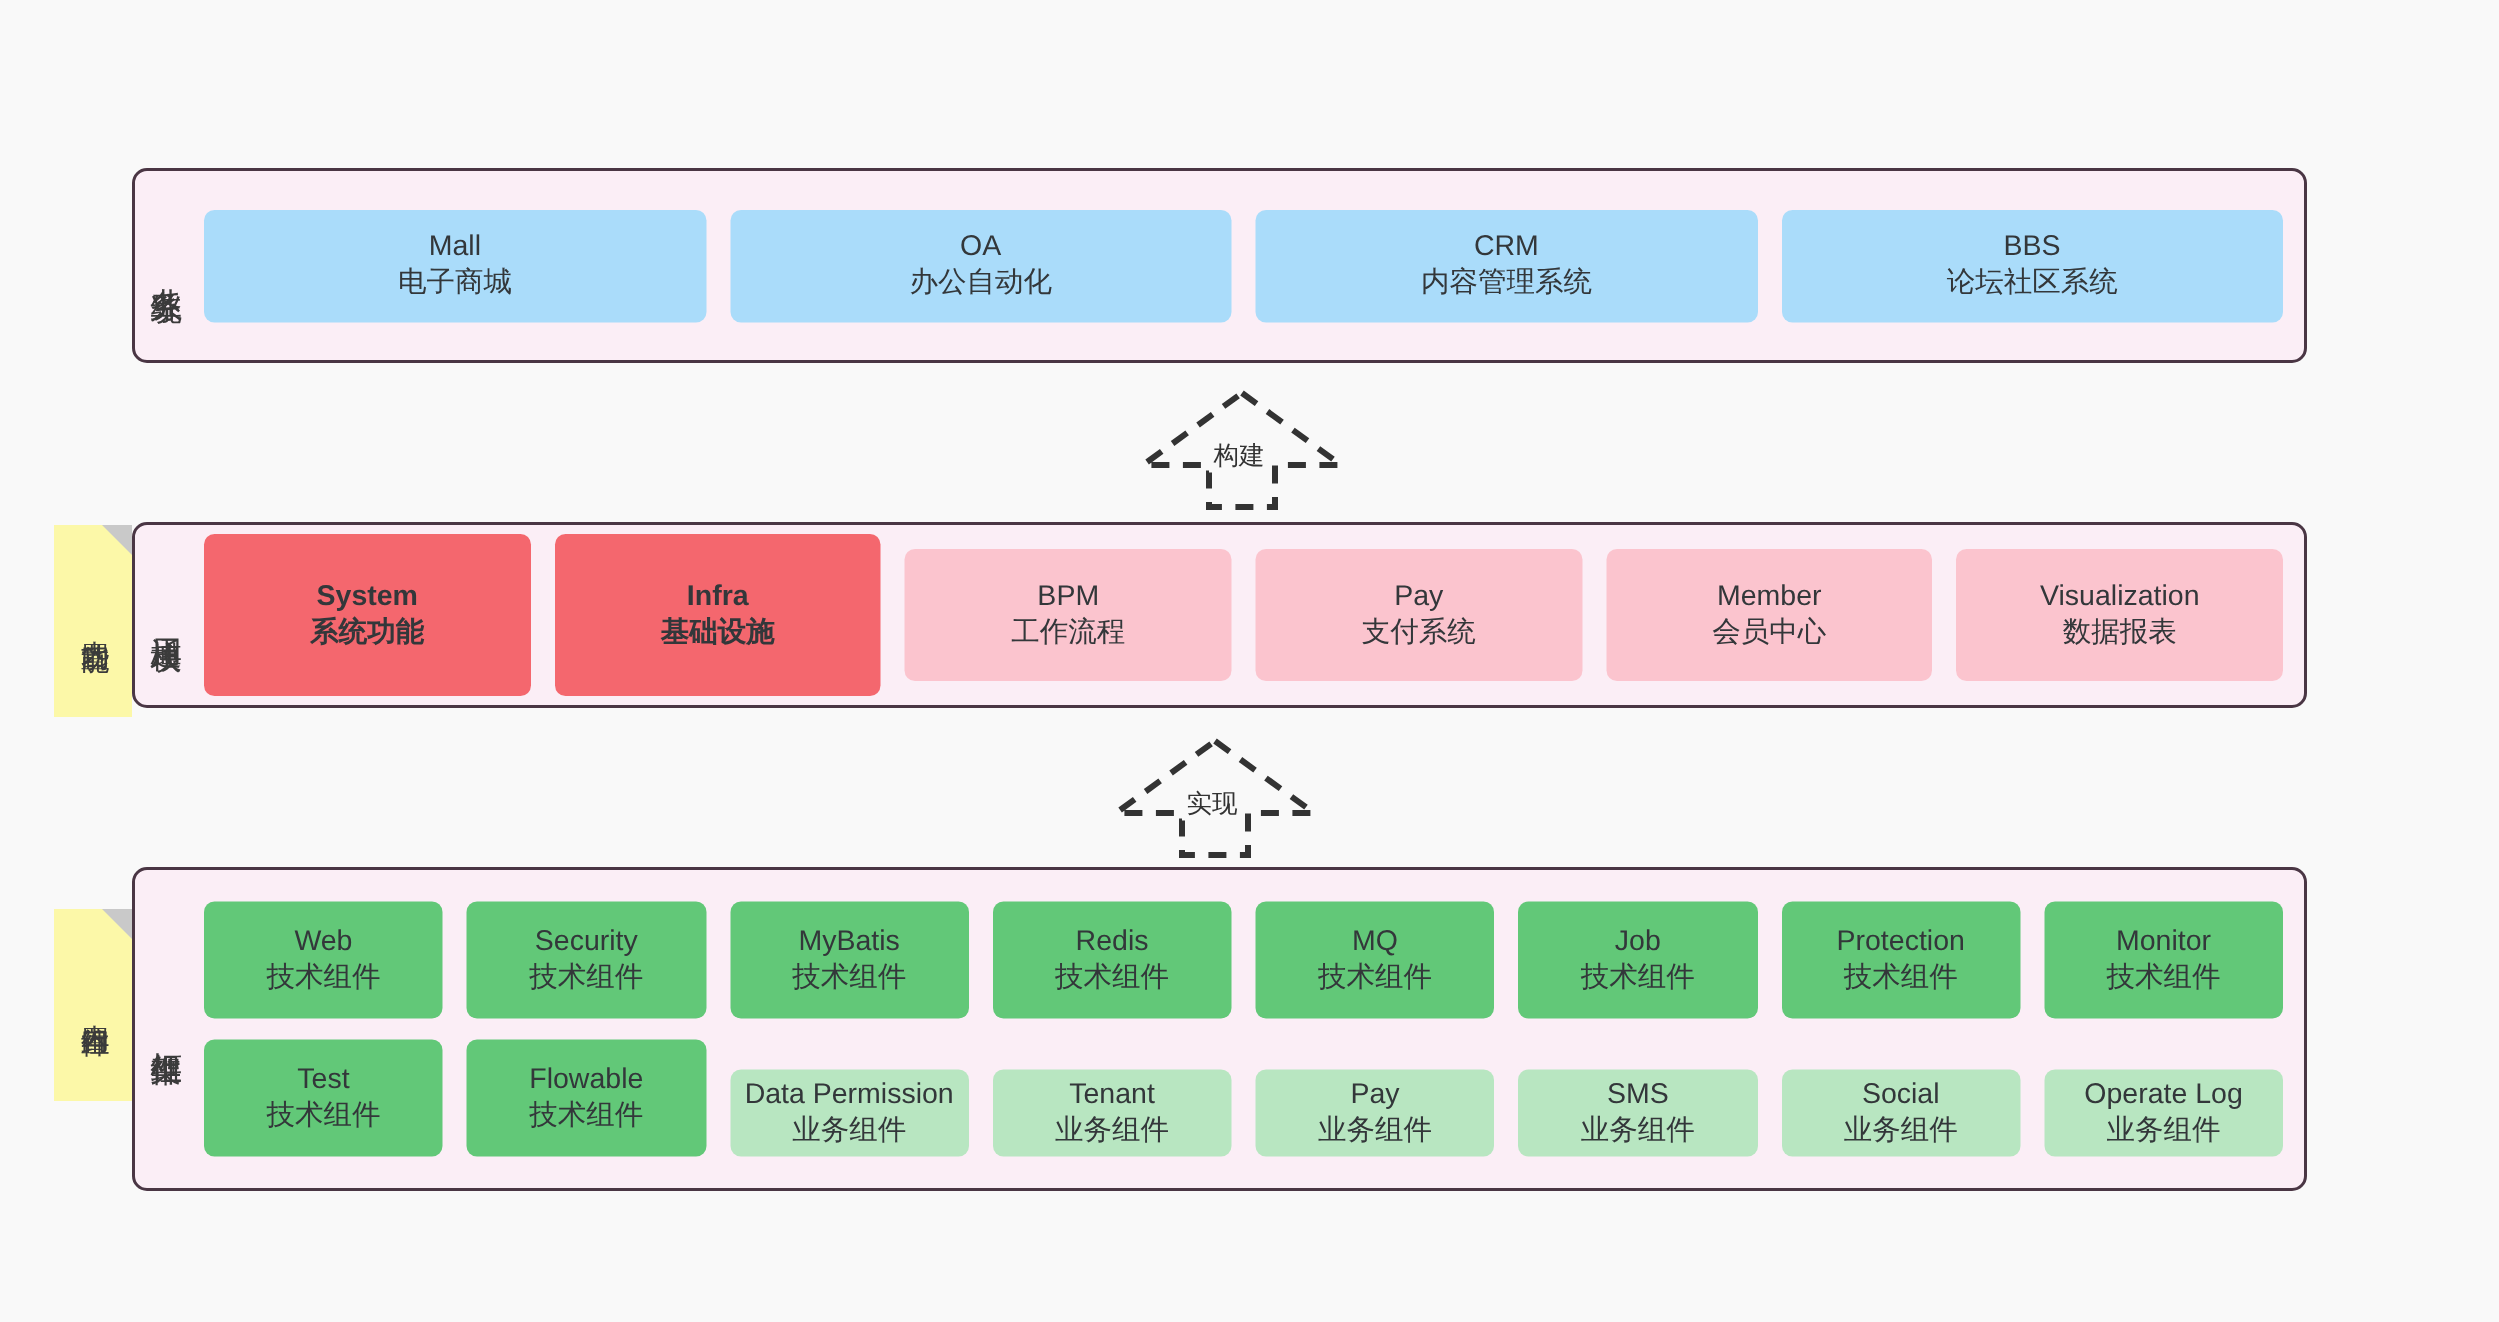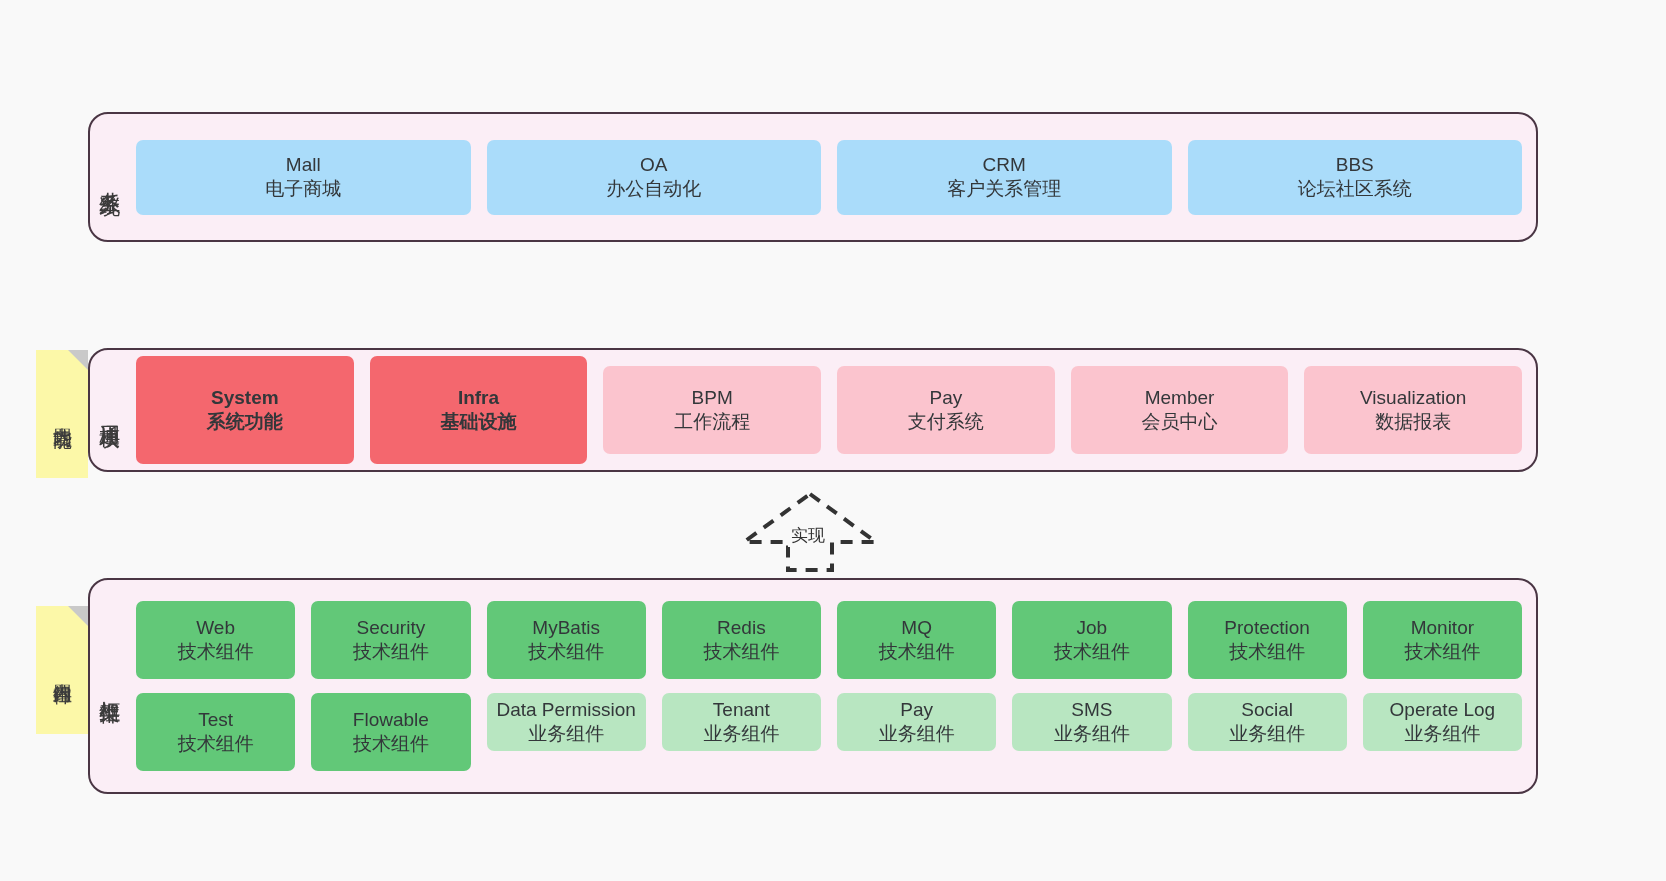--- a/index.html
+++ b/index.html
@@ -12,21 +12,21 @@
     position:relative;
   }
   .canvas{position:absolute;left:0;top:0;width:1666px;height:881px;}
 
   
   .layer{
     position:absolute;
     box-sizing:border-box;
     background:#fbeef6;
     border:2px solid #4a3644;
-    border-radius:20px;
+    border-radius:10px;
     display:flex;
     align-items:stretch;
   }
   .layer-title{
     flex:0 0 auto;
     width:40px;
     display:flex;
     align-items:center;
     justify-content:center;
     font-size:21px;
@@ -48,21 +48,21 @@
   .layer-body.two-rows{
     flex-direction:column;
     justify-content:center;
     gap:14px;
     padding:14px 14px 14px 6px;
   }
   .row{
     display:flex;
     width:100%;
     gap:16px;
-    align-items:flex-start;
+    align-items:flex-end;
   }
 
   
   .card{
     flex:1 1 0;
     box-sizing:border-box;
     border-radius:7px;
     display:flex;
     flex-direction:column;
     align-items:center;
@@ -133,30 +133,36 @@
       <div class="card card-blue">
         <span class="t1">Mall</span>
         <span class="t2">电子商城</span>
       </div>
       <div class="card card-blue">
         <span class="t1">OA</span>
         <span class="t2">办公自动化</span>
       </div>
       <div class="card card-blue">
         <span class="t1">CRM</span>
-        <span class="t2">客户关系管理</span>
+        <span class="t2">内容管理系统</span>
       </div>
       <div class="card card-blue">
         <span class="t1">BBS</span>
         <span class="t2">论坛社区系统</span>
       </div>
 
     </div>
   </div>
 
+  <div class="arrow-wrap" style="left:758px;top:258px;width:140px;height:82px;">
+    <svg width="140" height="82" viewBox="0 0 140 82">
+      <path d="M 70 4 L 136 52 L 92 52 L 92 80 L 48 80 L 48 52 L 4 52 Z" fill="none" stroke="#333333" stroke-width="4" stroke-dasharray="12,9" stroke-linejoin="miter"></path>
+    </svg>
+    <span class="arrow-label" style="left:48px;top:34px;">构建</span>
+  </div>
 
   <div class="note" style="left:36px;top:350px;height:128px;">
     <span class="fold"></span>
     <span>内置功能</span>
   </div>
 
   <div class="layer" style="left:88px;top:348px;width:1450px;height:124px;">
     <div class="layer-title">通用模块</div>
     <div class="layer-body">
 

